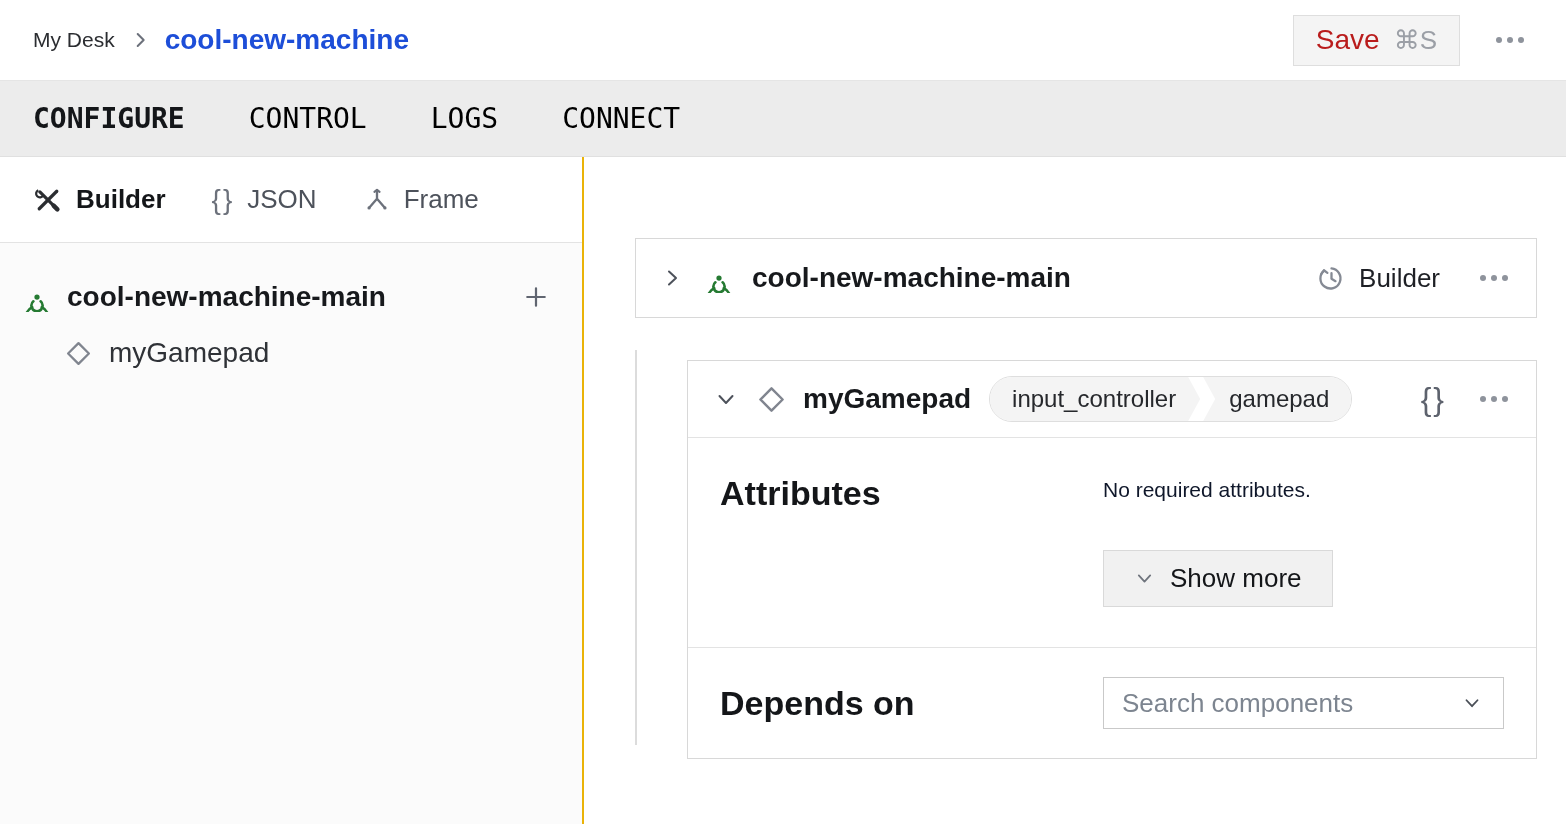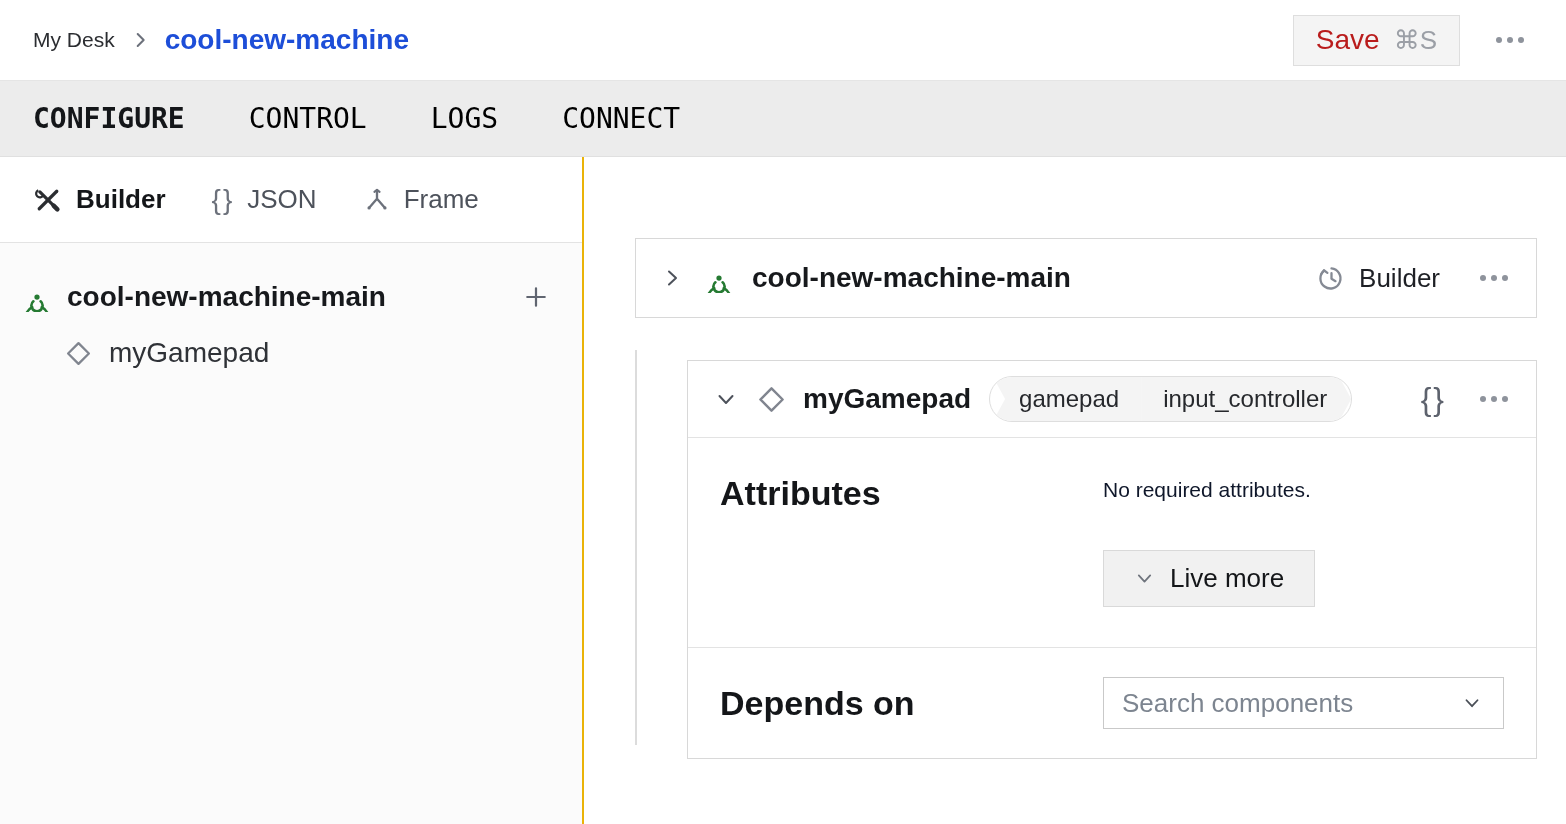--- a/index.html
+++ b/index.html
@@ -232,42 +232,42 @@
               <path d="M5.5 9 L12 16 L18.5 9" fill="none" stroke="#4d525b" stroke-width="2" stroke-linecap="round" stroke-linejoin="round"></path>
             </svg>
         </span>
         <span style="margin-left:18px">
           <svg width="31" height="31" viewBox="0 0 24 24">
               <path d="M12 3.4 L20.6 12 L12 20.6 L3.4 12 Z" fill="none" stroke="#80858f" stroke-width="1.9" stroke-linejoin="round"></path>
             </svg>
         </span>
         <span class="component-name">myGamepad</span>
         <span class="type-pill">
+          <span class="pill-seg left">input_controller</span>
           <span class="pill-seg right">gamepad</span>
-          <span class="pill-seg left">input_controller</span>
         </span>
         <span class="braces-glyph">{}</span>
         <span class="dots">
             <i></i>
             <i></i>
             <i></i>
           </span>
       </div>
 
       <div class="card-section">
         <span class="section-label">Attributes</span>
         <div class="section-body">
           <div class="empty-attrs">No required attributes.</div>
           <button class="show-more-btn">
             <span>
               <svg width="21" height="21" viewBox="0 0 24 24">
                   <path d="M5.5 8.5 L12 15.5 L18.5 8.5" fill="none" stroke="#6f747d" stroke-width="2" stroke-linecap="round" stroke-linejoin="round"></path>
                 </svg>
             </span>
-            <span class="show-more-label">Live more</span>
+            <span class="show-more-label">Show more</span>
           </button>
         </div>
       </div>
 
       <div class="depends-section">
         <span class="section-label">Depends on</span>
         <div class="section-body">
           <div class="search-select">
             <span class="select-placeholder">Search components</span>
             <span>

